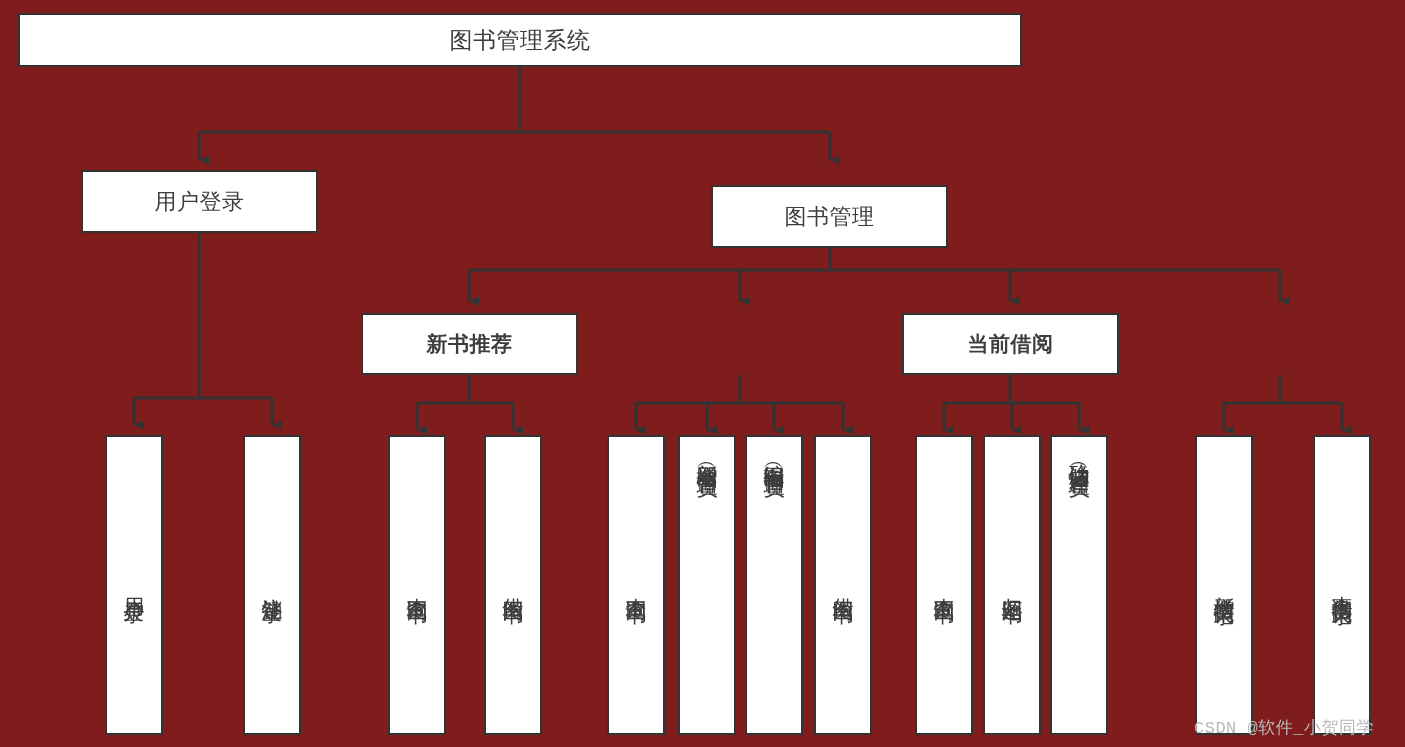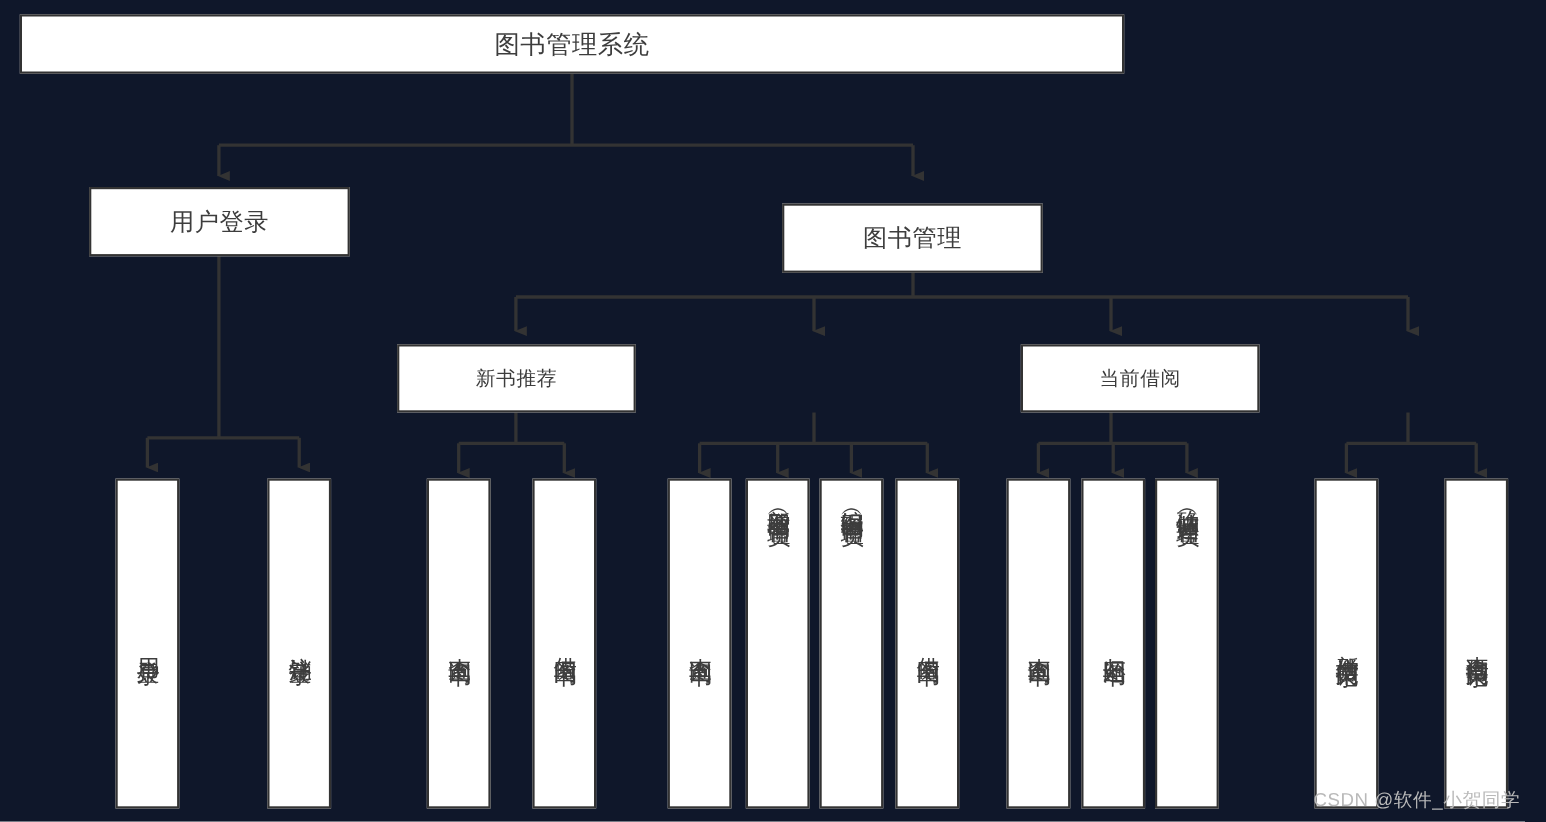--- a/index.html
+++ b/index.html
@@ -9,21 +9,21 @@
     background: #ffffff;
   }
   body {
     font-family: "Liberation Sans", "DejaVu Sans", sans-serif;
     color: #2b2b2b;
   }
   #diagram-root {
     position: relative;
     width: 1405px;
     height: 747px;
-    background: #0f172a;
+    background: #7f1d1d;
     overflow: hidden;
   }
   svg.connector-layer {
     position: absolute;
     left: 0;
     top: 0;
     width: 1405px;
     height: 747px;
     pointer-events: none;
   }
@@ -44,21 +44,22 @@
     text-align: center;
     white-space: nowrap;
   }
   .node-root .node-label {
     font-size: 23px;
   }
   .node-branch .node-label {
     font-size: 22px;
   }
   .node-group .node-label {
-    font-size: 18px;
+    font-size: 21px;
+    font-weight: bold;
   }
   .node-leaf {
     align-items: flex-start;
     padding-top: 10px;
   }
   .node-leaf .node-label {
     font-size: 21px;
     writing-mode: vertical-rl;
     text-orientation: upright;
     white-space: nowrap;
@@ -141,21 +142,21 @@
   <div class="node node-branch" style="left:81px; top:170px; width:237px; height:63px;">
     <span class="node-label">用户登录</span>
   </div>
   <div class="node node-branch" style="left:711px; top:170px; width:237px; height:63px;margin-top:15px;">
     <span class="node-label">图书管理</span>
   </div>
 
   <div class="node node-group" style="left:361px; top:313px; width:217px; height:62px;">
     <span class="node-label">新书推荐</span>
   </div>
-  <div class="node node-group" style="left:902px; top:313px; width:217px; height:62px;margin-left:26px;">
+  <div class="node node-group" style="left:902px; top:313px; width:217px; height:62px;">
     <span class="node-label">当前借阅</span>
   </div>
 
   <div class="node node-leaf leaf-short" style="left:105px; top:435px; width:58px; height:300px;">
     <span class="node-label">用户登录</span>
   </div>
   <div class="node node-leaf leaf-short" style="left:243px; top:435px; width:58px; height:300px;">
     <span class="node-label">注销登录</span>
   </div>
 
@@ -189,15 +190,15 @@
     <span class="node-label">确认归还（管理员）</span>
   </div>
 
   <div class="node node-leaf leaf-short" style="left:1195px; top:435px; width:58px; height:300px;">
     <span class="node-label">新增借阅记录</span>
   </div>
   <div class="node node-leaf leaf-short" style="left:1313px; top:435px; width:58px; height:300px;">
     <span class="node-label">查询借阅记录</span>
   </div>
 
-  <div class="watermark" style="left:1194px; top:716px;">CSDN @软件_小贺同学</div>
+  <div class="watermark" style="left:1194px; top:716px;font-family:Liberation Mono, monospace;">CSDN @软件_小贺同学</div>
 
 </div>
 
 </body></html>

